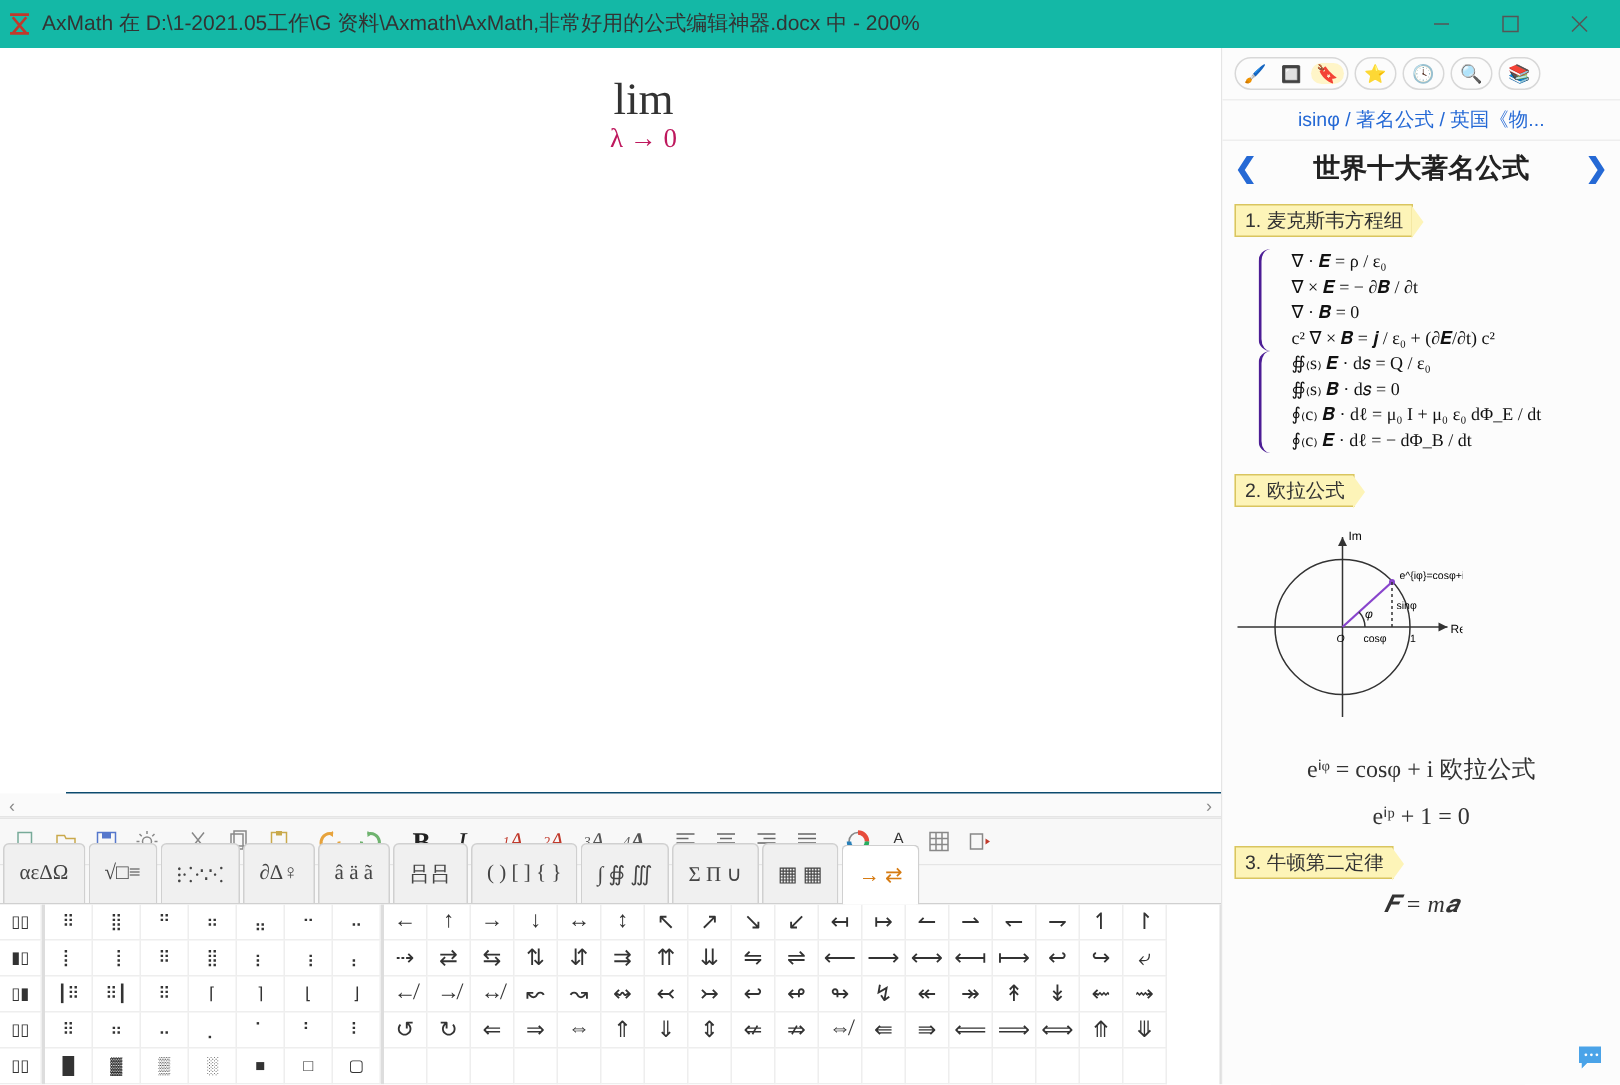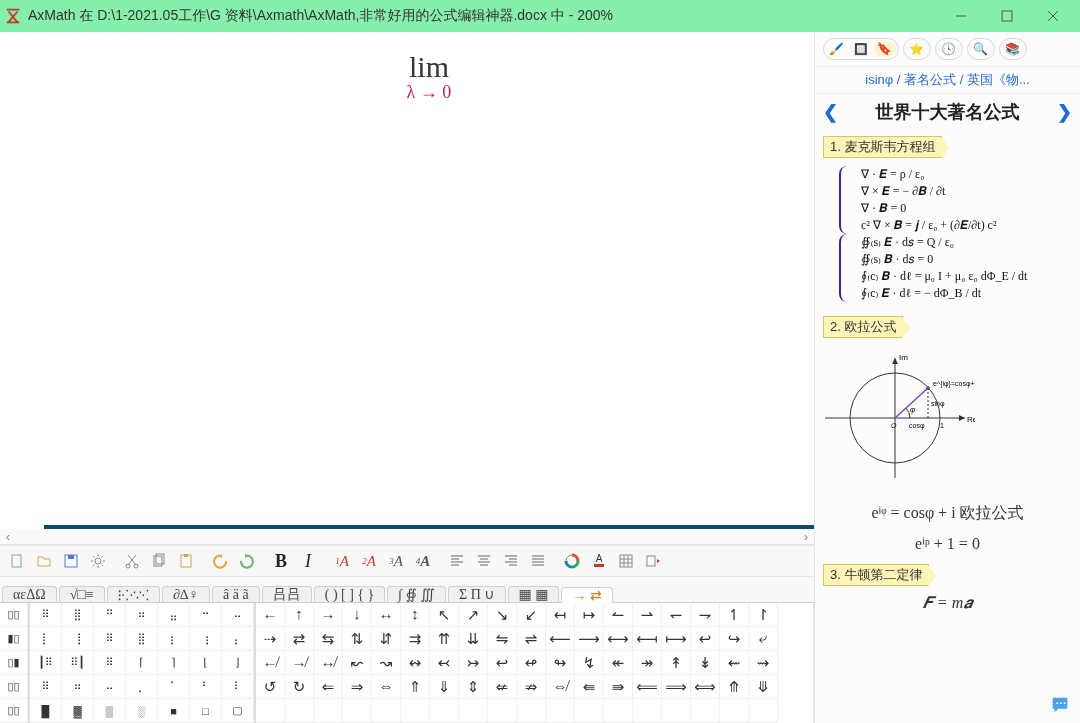--- a/index.html
+++ b/index.html
@@ -10,39 +10,39 @@
   width: 1080px;
   height: 723px;
   overflow: hidden;
   color: #333;
 }
 .titlebar {
   height: 32px;
   display: flex;
   align-items: center;
   padding: 0 4px;
-  background: #86efac;
+  background: #14b8a6;
 }
 .titlebar .app-icon {
   width: 18px; height: 18px;
   margin-right: 6px;
   display:inline-flex;align-items:center;justify-content:center;
 }
 .titlebar .title { font-size: 14px; color: #333; flex:1; }
 .winbtns { display:flex; }
 .winbtn {
   width: 46px; height: 30px;
   display:flex;align-items:center;justify-content:center;
   color:#555;
 }
 .winbtn svg { width:12px; height:12px; stroke:#555; stroke-width:1; fill:none; }
 
 .content-row { display:flex; height: calc(100% - 32px); }
 .left-pane { width: 815px; display:flex; flex-direction:column; border-right:1px solid #e5e5e5; }
-.canvas-wrap { flex:1; position:relative; overflow:hidden; border-bottom:4px solid #0c4a6e;margin-left:44px; }
+.canvas-wrap { flex:1; position:relative; overflow:hidden; border-bottom:1px solid #0c4a6e;margin-left:44px; }
 .canvas {
   width: 99%; height: 100%;
   background: #fff;
   margin: 0 auto;
   position:relative;
 }
 .formula {
   position:absolute;
   top: 20px;
   left:50%;
@@ -65,21 +65,21 @@
 }
 .tbtn svg { width:16px; height:16px; }
 .tsep { width:6px; }
 .tbtn.bold { font-family:"Times New Roman",serif; font-weight:bold; font-size:18px; color:#222; }
 .tbtn.italic { font-family:"Times New Roman",serif; font-style:italic; font-size:18px; color:#222; }
 .tbtn.fA { font-family:"Times New Roman",serif; font-size:15px; font-style:italic; }
 .tbtn.fA sup{ font-size:9px; vertical-align:super; }
 
 .tabstrip { height:26px; background:#f8f8f8; display:flex; align-items:flex-end; border-bottom:1px solid #d0d0d0; padding:0 2px; }
 .tab {
-  height:16px;
+  height:40px;
   padding:0 10px;
   display:flex;align-items:center;
   border:1px solid #d0d0d0;
   border-bottom:none;
   border-radius:4px 4px 0 0;
   background:#f0f0f0;
   margin-right:2px;
   font-family:"Times New Roman","Segoe UI",serif;
   font-size:14px;
   color:#444;

